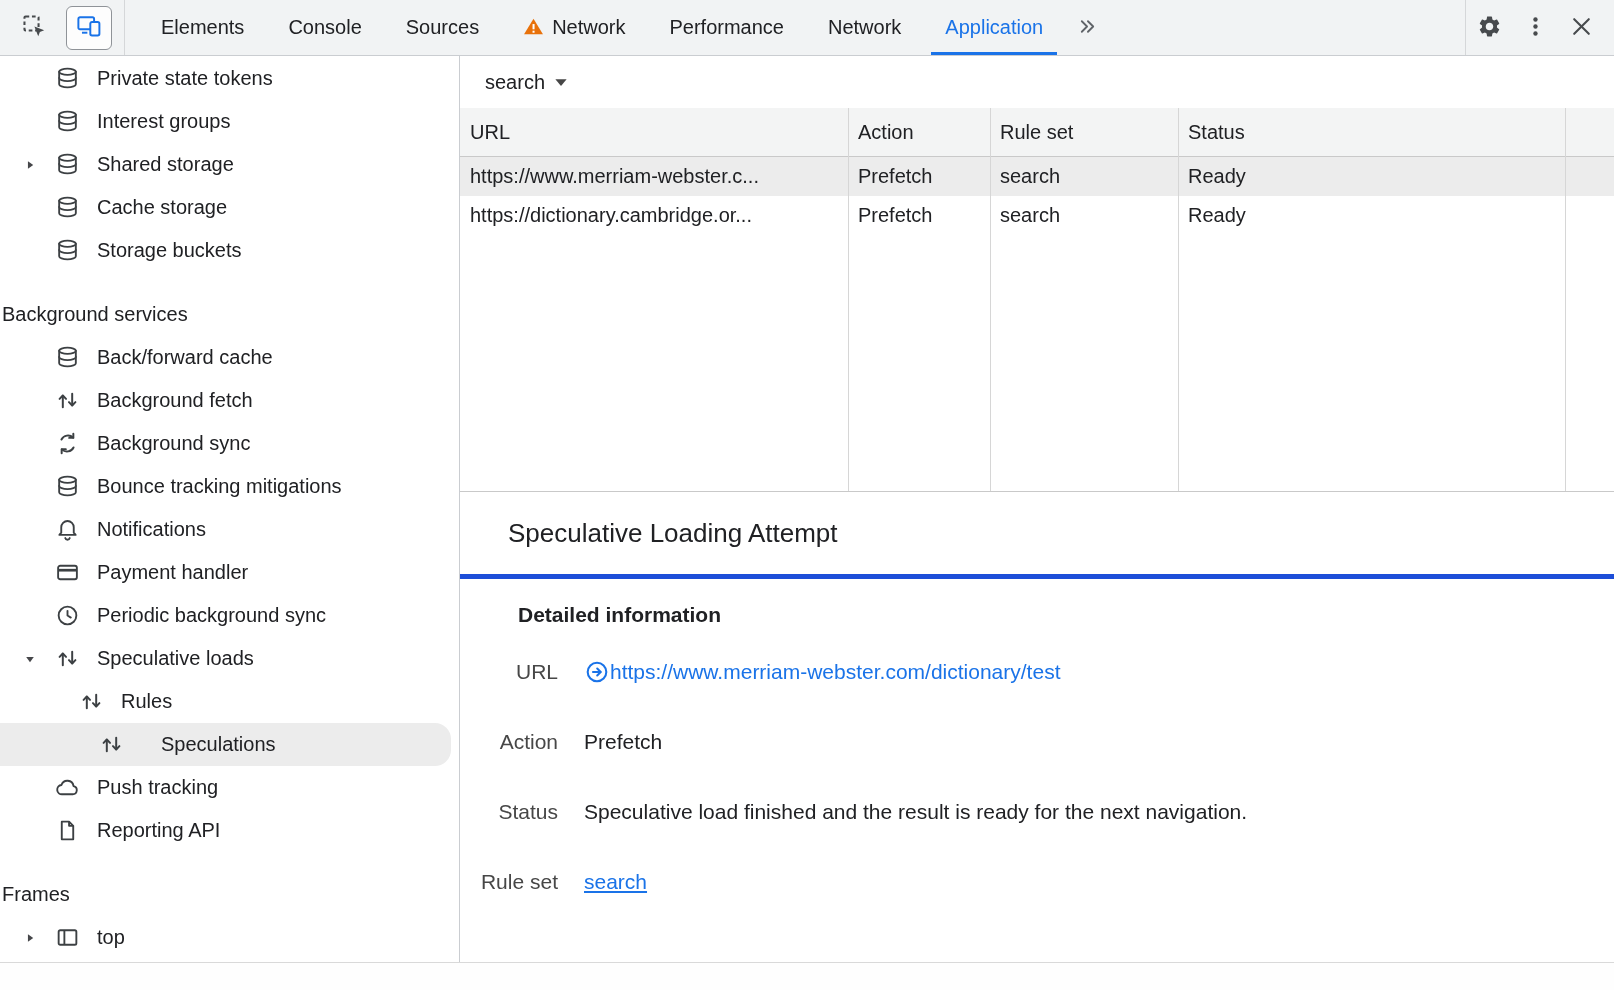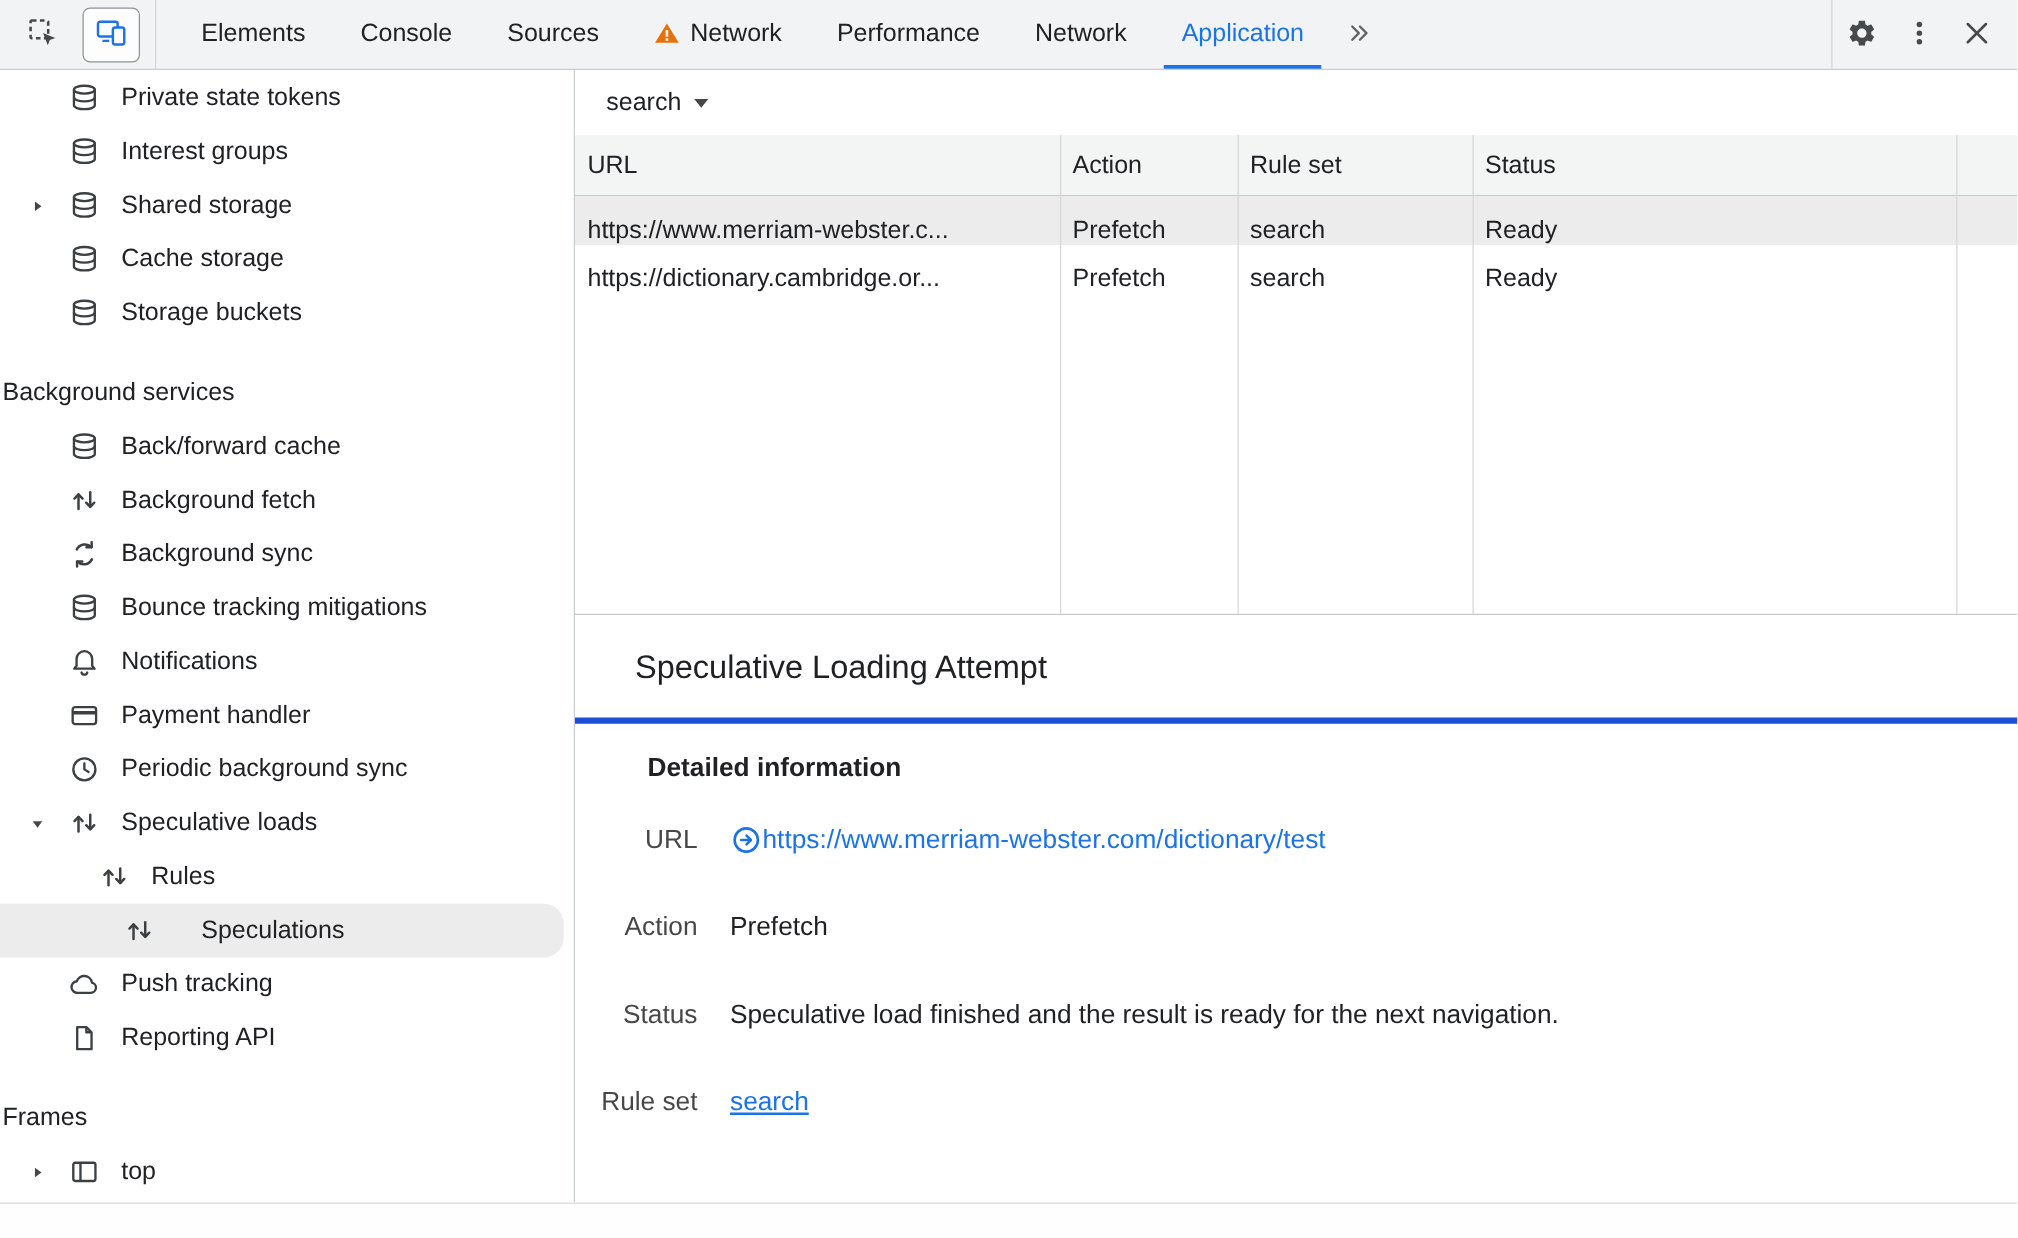--- a/index.html
+++ b/index.html
@@ -86,21 +86,21 @@
   .vl-1 { left: 388px; } .vl-2 { left: 530px; } .vl-3 { left: 718px; } .vl-4 { left: 1105px; }
   .dg-header {
     display: flex; height: 49px; background: #f3f4f4; border-bottom: 1px solid #c9c9c9;
     align-items: center; font-size: 20px; color: #202124;
   }
   .dg-cell {
     padding: 0 10px; flex-shrink: 0; overflow: hidden; white-space: nowrap; text-overflow: ellipsis;
   }
   .c-url { width: 388px; } .c-action { width: 142px; } .c-rule { width: 188px; }
   .c-status { width: 387px; } .c-rest { flex: 1; }
-  .dg-row { display: flex; height: 39px; align-items: flex-end; font-size: 20px; cursor: pointer; }
+  .dg-row { display: flex; height: 39px; align-items: center; font-size: 20px; cursor: pointer; }
   .dg-row.selected { background: #ececec; }
 
   .attempt-bar {
     height: 87px; display: flex; align-items: center; padding-left: 48px;
     font-size: 26px; color: #202124; border-bottom: 5px solid #1d4ed8; flex-shrink: 0;
   }
 
   .details { flex: 1; padding-top: 14px; overflow: hidden; }
   .detail-heading {
     height: 44px; display: flex; align-items: center; margin-left: 58px;

